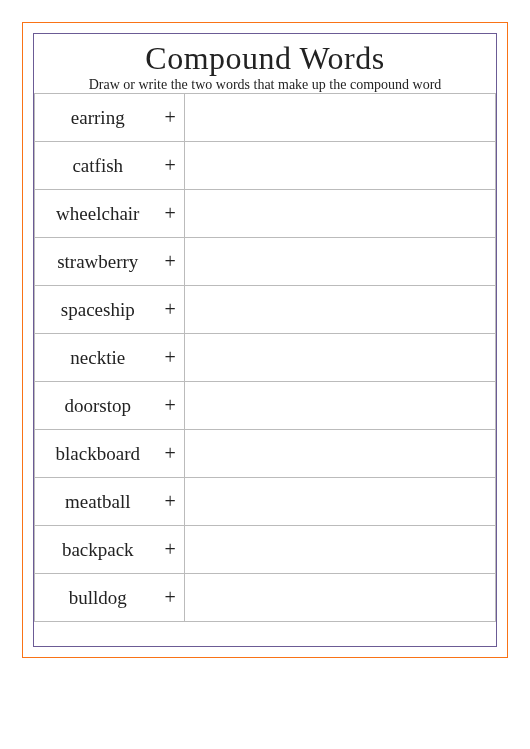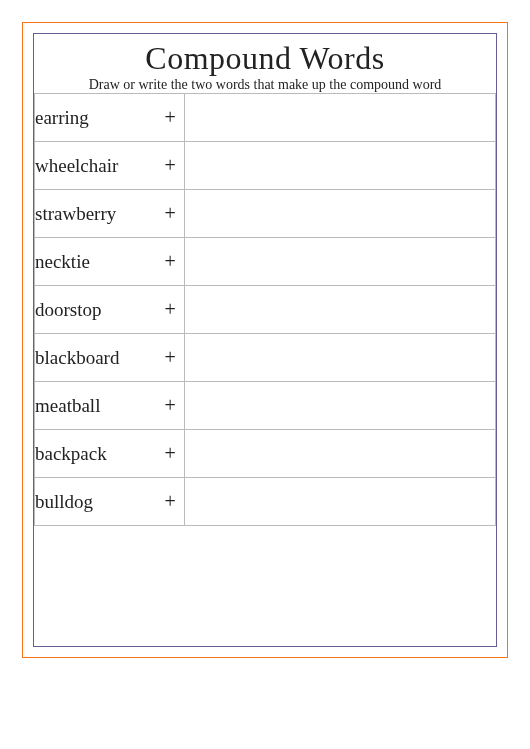--- a/index.html
+++ b/index.html
@@ -42,21 +42,21 @@
     col.word-col { width: 130px; }
     col.plus-col { width: 20px; }
     col.answer-col { width: auto; }
     td {
       border: 1px solid #bbb;
       height: 48px;
       font-size: 19px;
       vertical-align: middle;
     }
     td.word {
-      text-align: left;
+      text-align: center;
       padding-right: 4px;
       border-right: none;
     }
     td.plus {
       text-align: left;
       border-left: none;
       font-size: 20px;
       padding-left: 0;
     }
     td.answer {
@@ -77,26 +77,36 @@
         <col class="plus-col">
         <col class="answer-col">
       </colgroup>
       <tbody id="rows">
           <tr>
             <td class="word">earring</td>
             <td class="plus">+</td>
             <td class="answer"></td>
           </tr>
           <tr>
+            <td class="word">catfish</td>
+            <td class="plus">+</td>
+            <td class="answer"></td>
+          </tr>
+          <tr>
             <td class="word">wheelchair</td>
             <td class="plus">+</td>
             <td class="answer"></td>
           </tr>
           <tr>
             <td class="word">strawberry</td>
+            <td class="plus">+</td>
+            <td class="answer"></td>
+          </tr>
+          <tr>
+            <td class="word">spaceship</td>
             <td class="plus">+</td>
             <td class="answer"></td>
           </tr>
           <tr>
             <td class="word">necktie</td>
             <td class="plus">+</td>
             <td class="answer"></td>
           </tr>
           <tr>
             <td class="word">doorstop</td>

